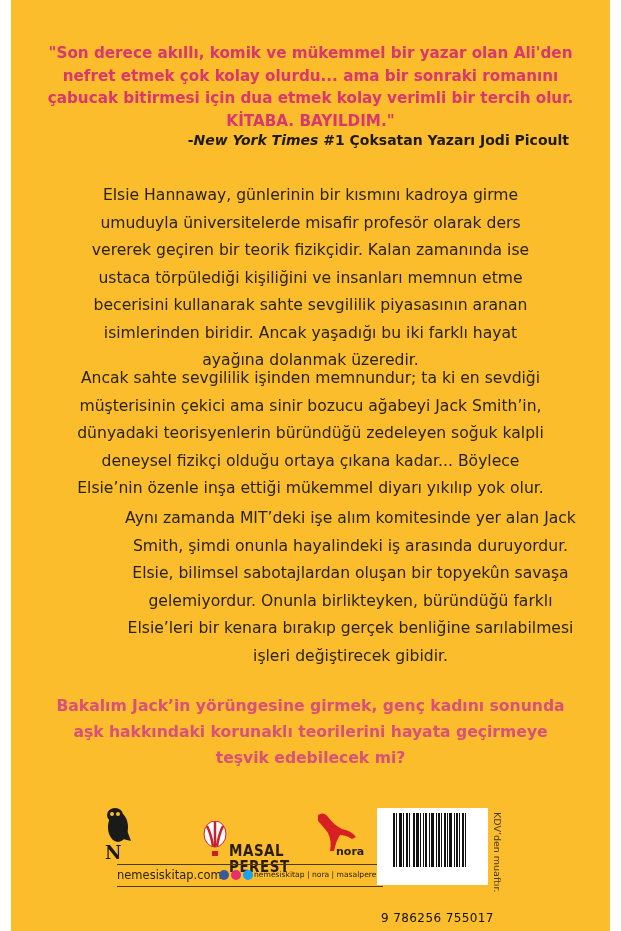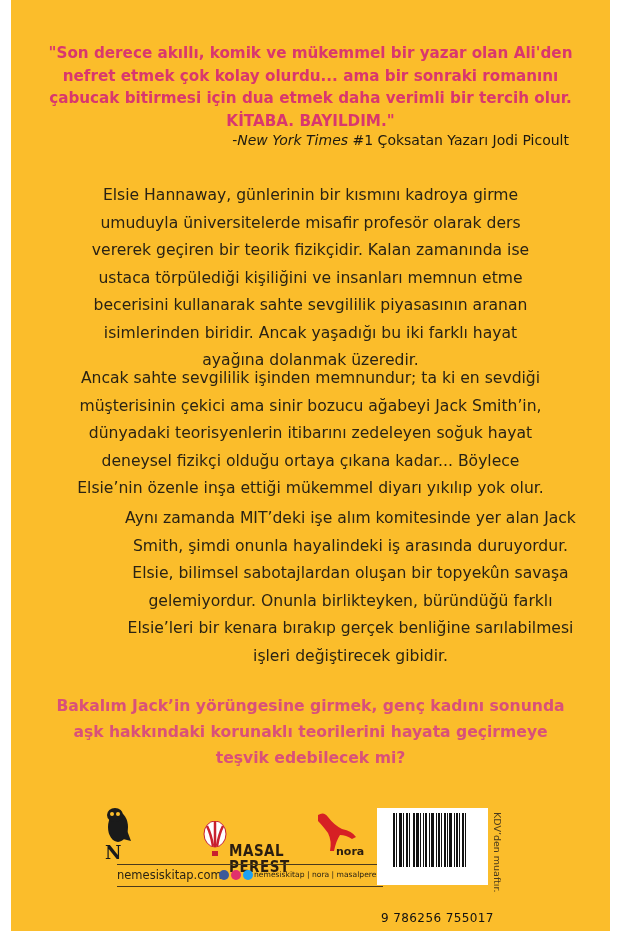--- a/index.html
+++ b/index.html
@@ -12,21 +12,21 @@
       background:#fbbd2b;
     }
     .quote {
       position:absolute; left:0; top:42px; width:621px;
       text-align:center; color:#d9376e; font-weight:bold;
       font-size:15.2px; line-height:22.5px;
     }
     .quote .line { display:block; white-space:nowrap; }
     .attribution {
       position:absolute; top:132px; right:52px;
-      font-size:14px; color:#1e1a10; white-space:nowrap;
+      font-size:14px; color:#1e1a10; white-space:nowrap;font-weight:bold;
     }
     .attribution i { font-style:italic; }
     .para {
       position:absolute; left:0; width:621px; text-align:center;
       font-size:15.6px; line-height:27.5px; color:#2a2314;
     }
     .para .line { display:block; white-space:nowrap; }
     .p1 { top:182px; }
     .p2 { top:365px; }
     .p3 { top:505px;margin-left:40px; }
@@ -76,39 +76,39 @@
     }
   </style>
 </head>
 <body>
 
 <div class="cover"></div>
 
 <div class="quote">
   <span class="line">"Son derece akıllı, komik ve mükemmel bir yazar olan Ali'den</span>
   <span class="line">nefret etmek çok kolay olurdu... ama bir sonraki romanını</span>
-  <span class="line">çabucak bitirmesi için dua etmek daha verimli bir tercih olur.</span>
+  <span class="line">çabucak bitirmesi için dua etmek kolay verimli bir tercih olur.</span>
   <span class="line">KİTABA. BAYILDIM."</span>
 </div>
 <div class="attribution"><span>-</span><i>New York Times</i><span> #1 Çoksatan Yazarı Jodi Picoult</span></div>
 
 <div class="para p1">
   <span class="line">Elsie Hannaway, günlerinin bir kısmını kadroya girme</span>
   <span class="line">umuduyla üniversitelerde misafir profesör olarak ders</span>
   <span class="line">vererek geçiren bir teorik fizikçidir. Kalan zamanında ise</span>
   <span class="line">ustaca törpülediği kişiliğini ve insanları memnun etme</span>
   <span class="line">becerisini kullanarak sahte sevgililik piyasasının aranan</span>
   <span class="line">isimlerinden biridir. Ancak yaşadığı bu iki farklı hayat</span>
   <span class="line">ayağına dolanmak üzeredir.</span>
 </div>
 
 <div class="para p2">
   <span class="line">Ancak sahte sevgililik işinden memnundur; ta ki en sevdiği</span>
   <span class="line">müşterisinin çekici ama sinir bozucu ağabeyi Jack Smith’in,</span>
-  <span class="line">dünyadaki teorisyenlerin itibarını zedeleyen soğuk hayat</span>
+  <span class="line">dünyadaki teorisyenlerin büründüğü zedeleyen soğuk kalpli</span>
   <span class="line">deneysel fizikçi olduğu ortaya çıkana kadar... Böylece</span>
   <span class="line">Elsie’nin özenle inşa ettiği mükemmel diyarı yıkılıp yok olur.</span>
 </div>
 
 <div class="para p3">
   <span class="line">Aynı zamanda MIT’deki işe alım komitesinde yer alan Jack</span>
   <span class="line">Smith, şimdi onunla hayalindeki iş arasında duruyordur.</span>
   <span class="line">Elsie, bilimsel sabotajlardan oluşan bir topyekûn savaşa</span>
   <span class="line">gelemiyordur. Onunla birlikteyken, büründüğü farklı</span>
   <span class="line">Elsie’leri bir kenara bırakıp gerçek benliğine sarılabilmesi</span>

